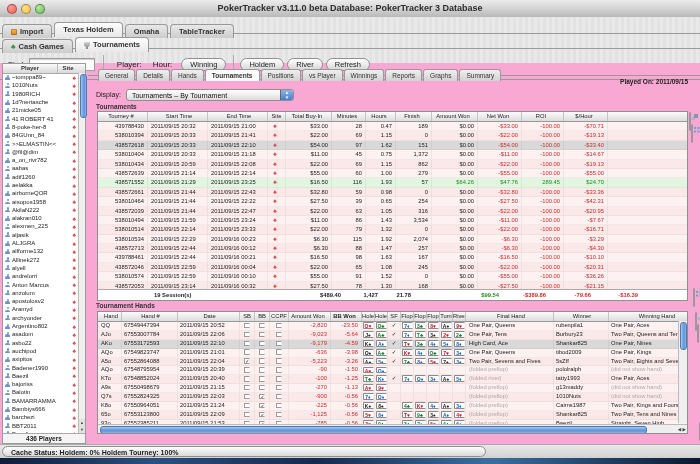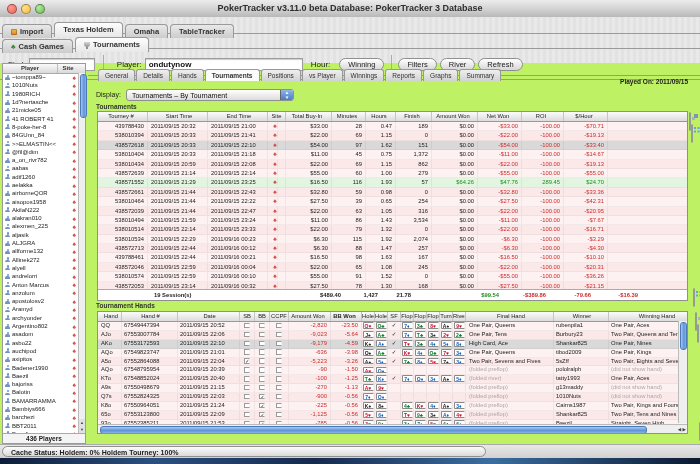--- a/index.html
+++ b/index.html
@@ -1,17 +1,17 @@
 <!DOCTYPE html>
 <html><head>
 <meta charset="utf-8">
 <style>
   html,body{margin:0;padding:0;}
   body{width:700px;height:464px;overflow:hidden;font-family:"Liberation Sans",sans-serif;background:#e6e6e6;-webkit-font-smoothing:antialiased;}
-  .window{position:absolute;left:0;top:0;width:700px;height:458px;background:#bef264;}
+  .window{position:absolute;left:0;top:0;width:700px;height:458px;background:#f9a8d4;}
   
   .titlebar{position:absolute;left:0;top:0;width:700px;height:17px;background:linear-gradient(#ececec,#cfcfcf 60%,#b8b8b8);border-bottom:1px solid #8a8a8a;}
   .tl{position:absolute;top:4px;width:8px;height:8px;border-radius:50%;border:0.5px solid rgba(0,0,0,.35);}
   .tl.red{left:7px;background:radial-gradient(circle at 35% 30%,#ff9a92,#ec6156);}
   .tl.yel{left:21px;background:radial-gradient(circle at 35% 30%,#ffe084,#f5bf4f);}
   .tl.grn{left:35px;background:radial-gradient(circle at 35% 30%,#b6e8a2,#67c050);}
   .title-text{position:absolute;left:0;right:0;top:3px;text-align:center;font-size:9px;font-weight:bold;color:#2e2e2e;}
   
   .chrome{position:absolute;left:0;top:17px;width:700px;height:46px;background:repeating-linear-gradient(90deg,#e9e9e9 0 3px,#e2e2e2 3px 6px);}
   .tabrow{position:absolute;left:0;width:700px;height:14px;border-bottom:1px solid #9a9a9a;}
@@ -121,26 +121,25 @@
 
   <div class="chrome">
     <div class="tabrow tabrow1"><span class="tab"><span class="mini-ic ic-import"></span><span>Import</span></span><span class="tab active"><span>Texas Holdem</span></span><span class="tab"><span>Omaha</span></span><span class="tab"><span>TableTracker</span></span></div>
     <div class="tabrow tabrow2"><span class="tab"><span class="suit-green">♣</span><span>Cash Games</span></span><span class="tab active"><span class="ic-trophy"></span><span>Tournaments</span></span></div>
     <div class="findbar">
       <span class="fb-label">Find:</span>
       <input class="field" style="width: 58px;" value="">
       <span style="width:3px"></span>
       <span class="vsep"></span>
       <span class="fb-label">Player:</span>
-      <input class="field" style="width: 150px;" value="ondutynow">
       <span class="fb-label">Hour:</span>
       <button class="btn" style="margin-left:6px">Winning</button>
       <span class="vsep"></span>
       <span id="right-buttons" style="display:flex">
-          <button class="btn">Filters</button>
+          <button class="btn">Holdem</button>
           <button class="btn">River</button>
           <button class="btn">Refresh</button>
         </span>
     </div>
   </div>
 
   <div class="body">
 
     <div class="sidebar">
       <div class="sb-head">

